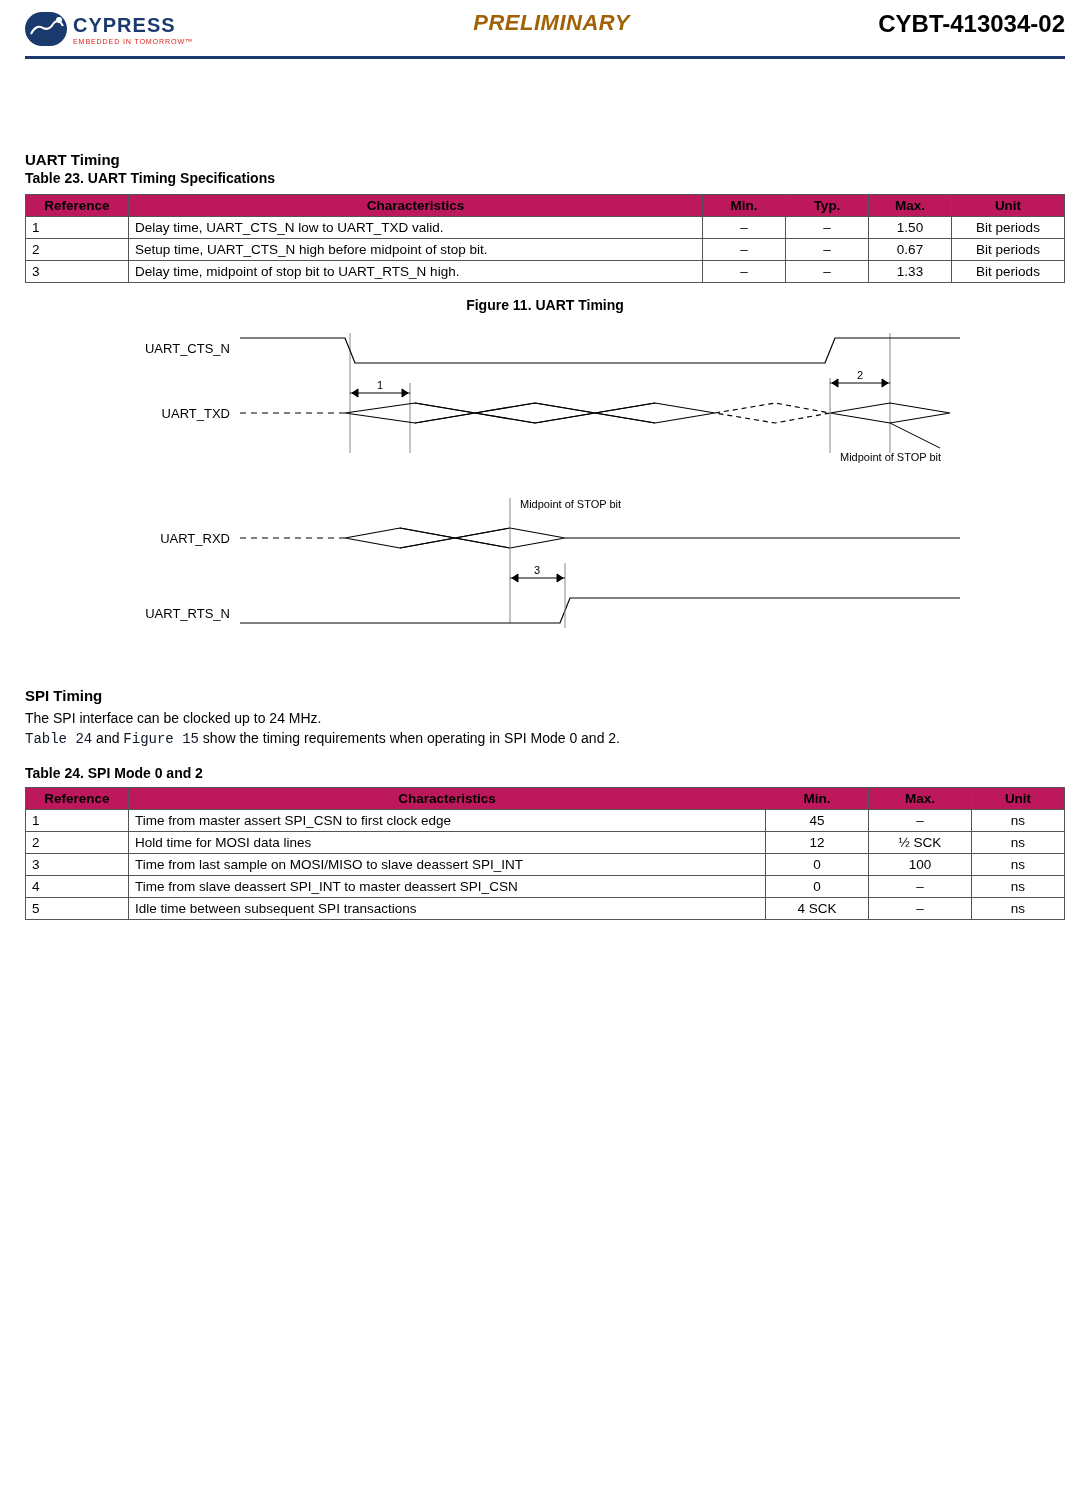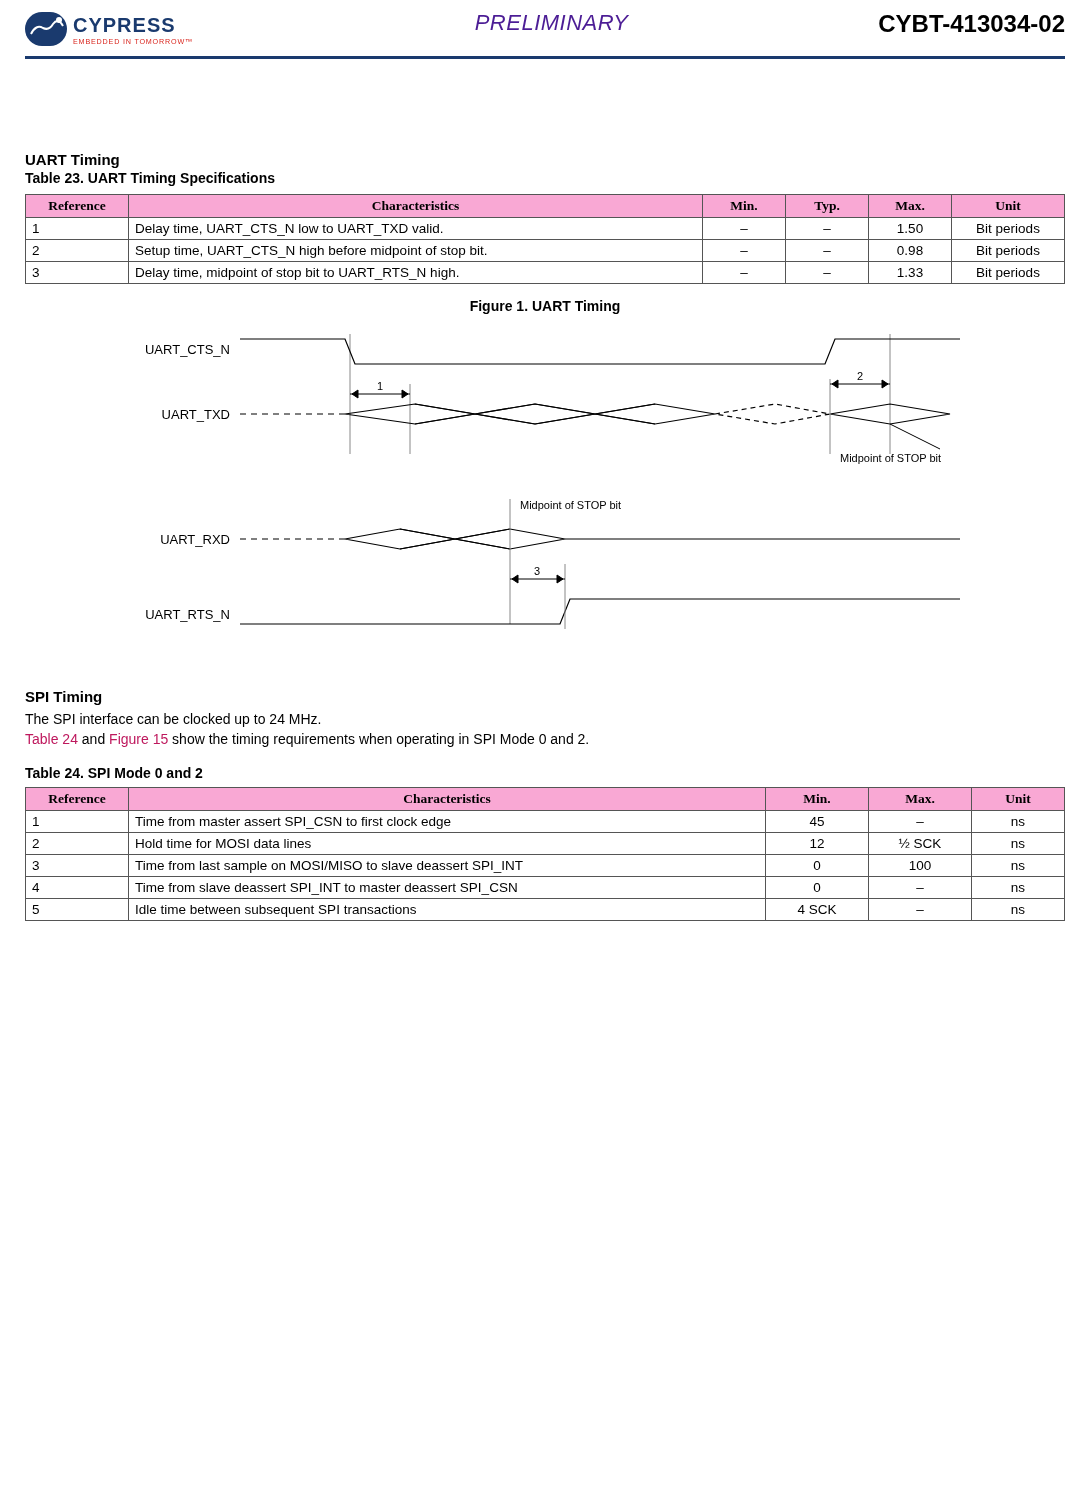--- a/index.html
+++ b/index.html
@@ -25,23 +25,23 @@
     padding-bottom: 2px;
   }
   .logo-block {
     display: flex;
     align-items: center;
     gap: 6px;
   }
   .logo-svg { width: 200px; height: 44px; }
   .prelim {
     font-size: 22px;
-    font-weight: normal;
+    font-weight: bold;
     font-style: italic;
-    color: #4c1d95;
+    color: #a16207;
     letter-spacing: 0.5px;
   }
   .part {
     font-size: 24px;
     font-weight: bold;
   }
   .sec-h {
     font-size: 15px;
     font-weight: bold;
     margin-top: 92px;
@@ -64,24 +64,23 @@
     width: 100%;
     font-size: 13.5px;
   }
   th, td {
     border: 1px solid #555;
     padding: 3px 6px;
     text-align: left;
     vertical-align: middle;
   }
   th {
-    background: #f9a8d4;
+    background: #be185d;
     text-align: center;
     font-weight: bold;
-    font-family: Liberation Serif, serif;
   }
   .c-ref { width: 90px; }
   .c-min, .c-typ, .c-max { width: 70px; text-align: center;}
   .c-unit { width: 100px; text-align: center;}
   td.num { text-align: center; }
   .fig-caption {
     text-align: center;
     font-weight: bold;
     margin: 14px 0 10px 0;
     font-size: 14px;
@@ -95,21 +94,21 @@
     width: 850px;
     height: 320px;
   }
   .sec-h2 {
     font-size: 15px;
     font-weight: bold;
     margin-top: 44px;
     margin-bottom: 6px;
   }
   .body-text { font-size: 14px; margin: 4px 0; }
-  .link { color: #be185d; }
+  .link { color: #0f172a; font-family: Liberation Mono, monospace; }
   .footer {
     position: absolute;
     bottom: 20px;
     left: 25px;
     right: 25px;
     display: flex;
     justify-content: space-between;
     font-size: 14px;
   }
   .frac { font-family: Arial; }
@@ -154,35 +153,35 @@
         <td class="num">–</td>
         <td class="num">–</td>
         <td class="num">1.50</td>
         <td class="num">Bit periods</td>
       </tr>
       <tr>
         <td>2</td>
         <td>Setup time, UART_CTS_N high before midpoint of stop bit.</td>
         <td class="num">–</td>
         <td class="num">–</td>
-        <td class="num">0.98</td>
+        <td class="num">0.67</td>
         <td class="num">Bit periods</td>
       </tr>
       <tr>
         <td>3</td>
         <td>Delay time, midpoint of stop bit to UART_RTS_N high.</td>
         <td class="num">–</td>
         <td class="num">–</td>
         <td class="num">1.33</td>
         <td class="num">Bit periods</td>
       </tr>
     </tbody>
   </table>
 
-  <div class="fig-caption">Figure 1.  UART Timing</div>
+  <div class="fig-caption">Figure 11.  UART Timing</div>
 
   <div class="fig-wrap">
   <svg class="fig" viewBox="0 0 850 320">
 
     <g stroke="#888" stroke-width="1">
       <line x1="230" y1="10" x2="230" y2="130"></line>
       <line x1="770" y1="10" x2="770" y2="130"></line>
     </g>
 
     <text x="110" y="30" text-anchor="end" font-size="13">UART_CTS_N</text>

